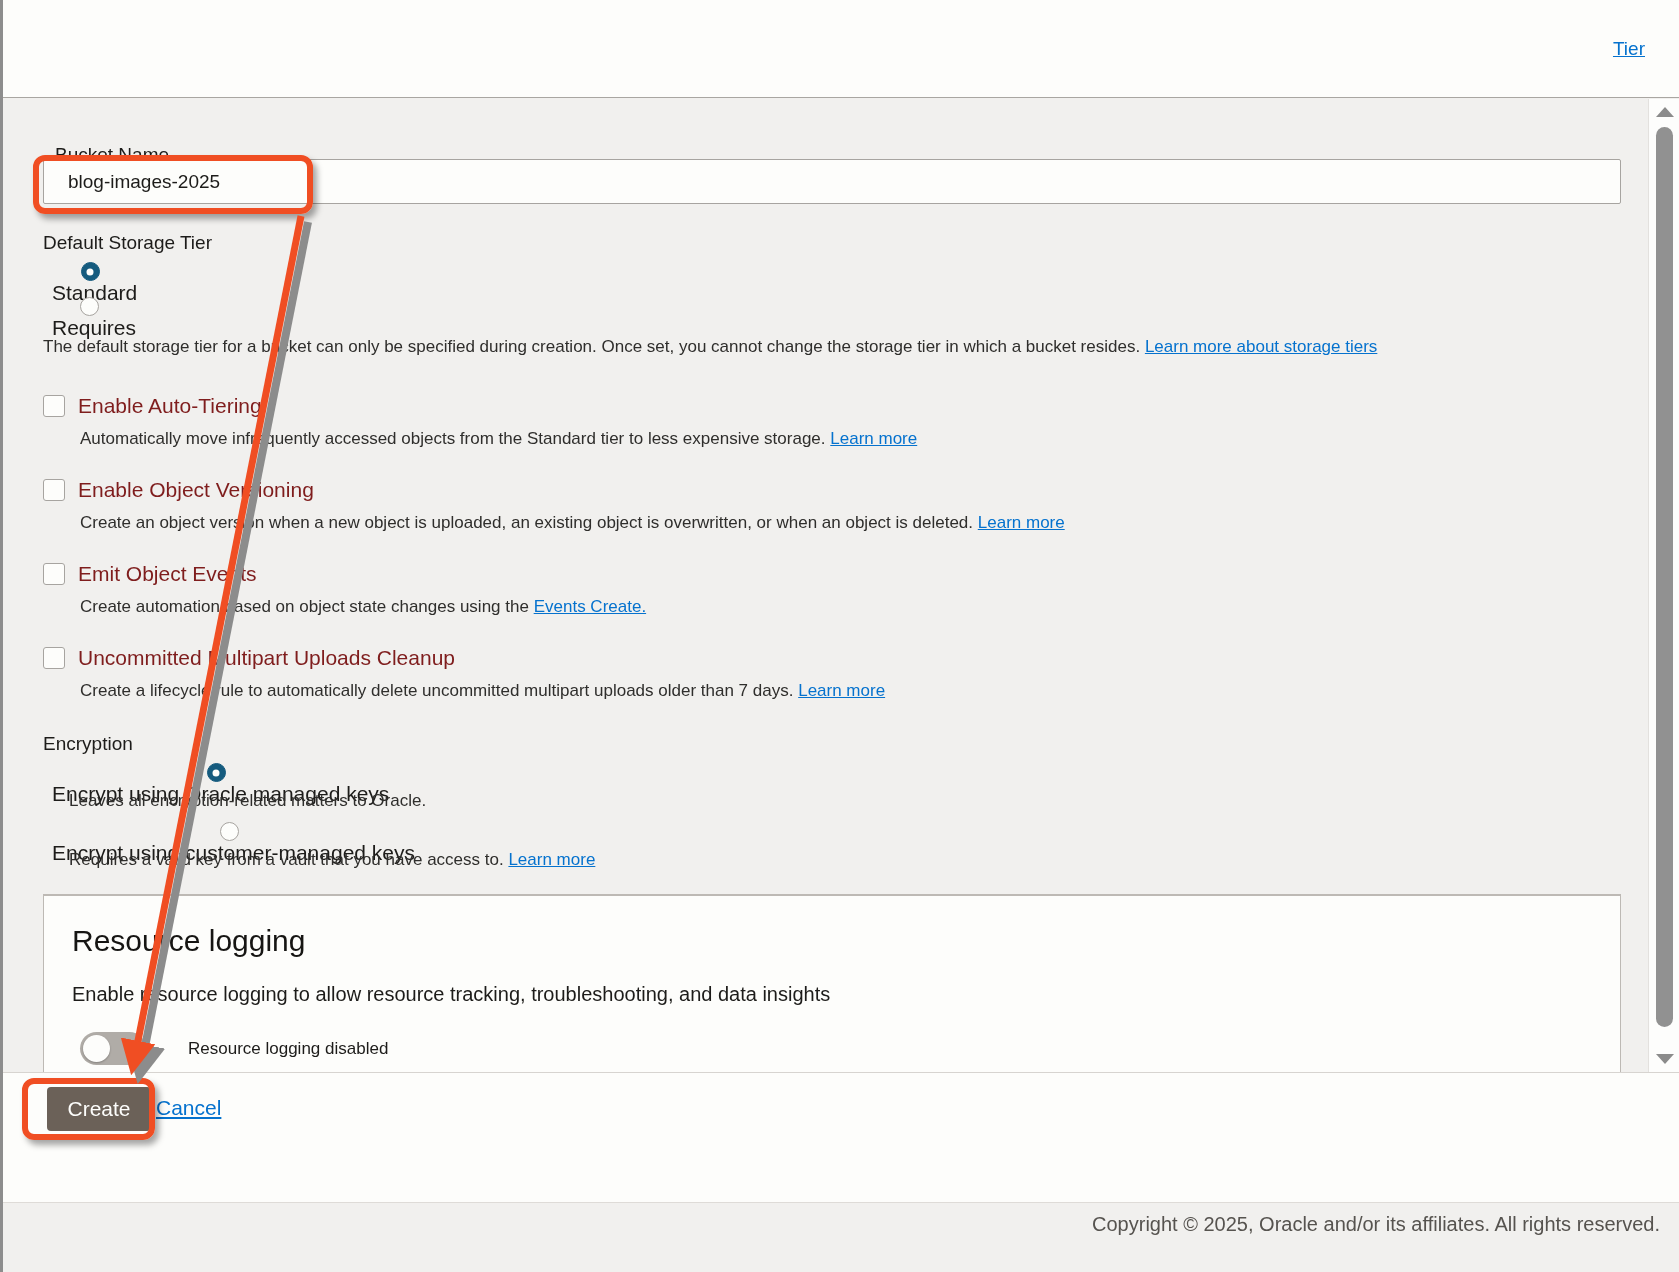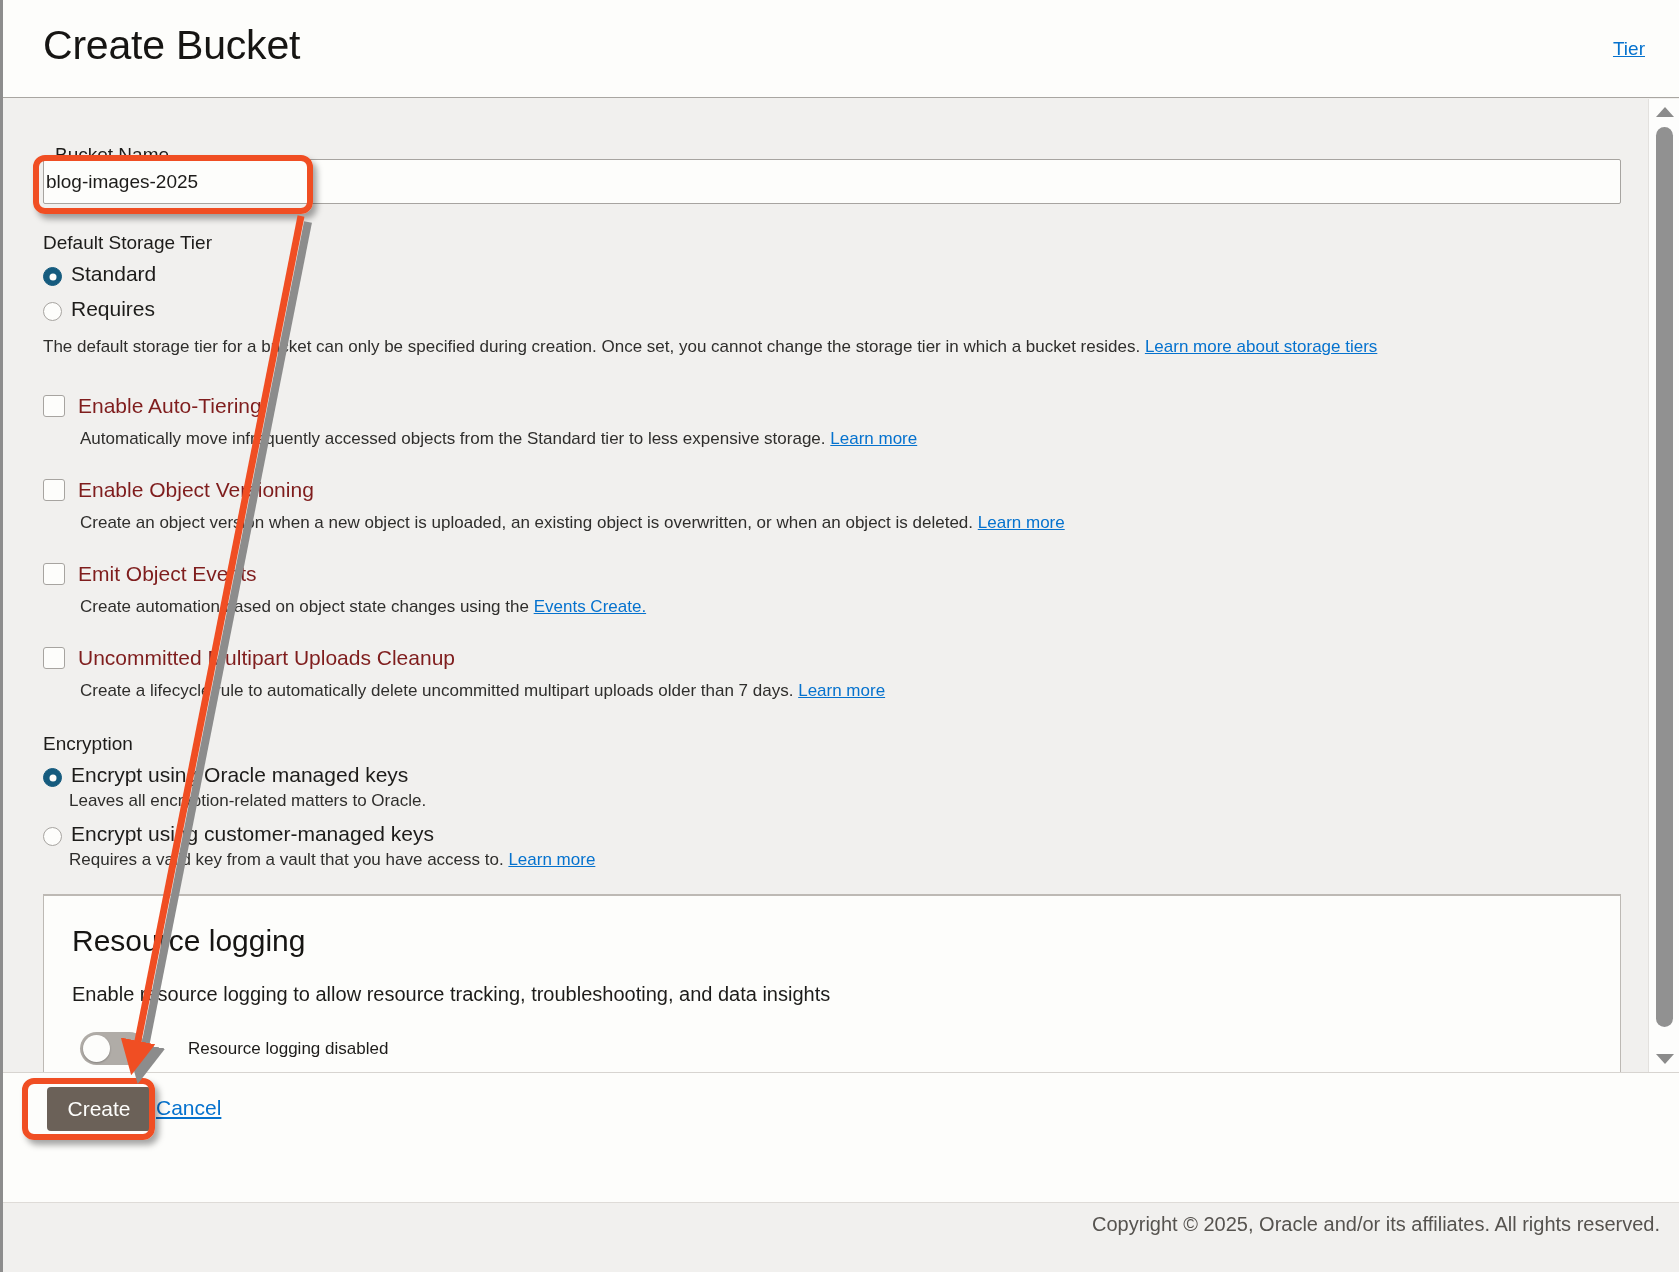--- a/index.html
+++ b/index.html
@@ -82,39 +82,40 @@
     top: 60px;
     width: 1578px;
     height: 45px;
     box-sizing: border-box;
     background: #fdfdfb;
     border: 1px solid #a7a4a0;
     border-radius: 2px;
     font-family: "Liberation Sans", sans-serif;
     font-size: 19px;
     color: #1d1c1a;
-    padding: 0 2px;
+    padding: 0 24px;
     outline: none;
   }
 
   
   .section-label {
     position: absolute;
     left: 40px;
     font-size: 19px;
     color: #1d1c1a;
   }
 
   
   .radio-row {
     position: absolute;
     left: 40px;
     display: flex;
-    align-items: flex-end;
-    cursor: pointer;
+    align-items: center;
+    cursor: pointer;
+    flex-direction: column;
   }
   .radio {
     width: 19px;
     height: 19px;
     border-radius: 50%;
     box-sizing: border-box;
     background: #fdfdfb;
     border: 1px solid #a7a4a0;
     flex: 0 0 auto;
     position: relative;
@@ -367,21 +368,20 @@
     width: 133px;
     height: 62px;
   }
 </style>
 </head>
 <body>
 
 <div id="page">
 
   <div class="header">
-    <div class="page-title">Create Bucket</div>
     <a class="help-link">Tier</a>
   </div>
 
   <div class="form-scroll">
     <div class="form-inner">
 
       <div class="field-label bucket-name-label">Bucket Name</div>
       <input class="bucket-name-input" type="text" value="blog-images-2025" style="">
 
       <div class="section-label" style="top:133px">Default Storage Tier</div>

